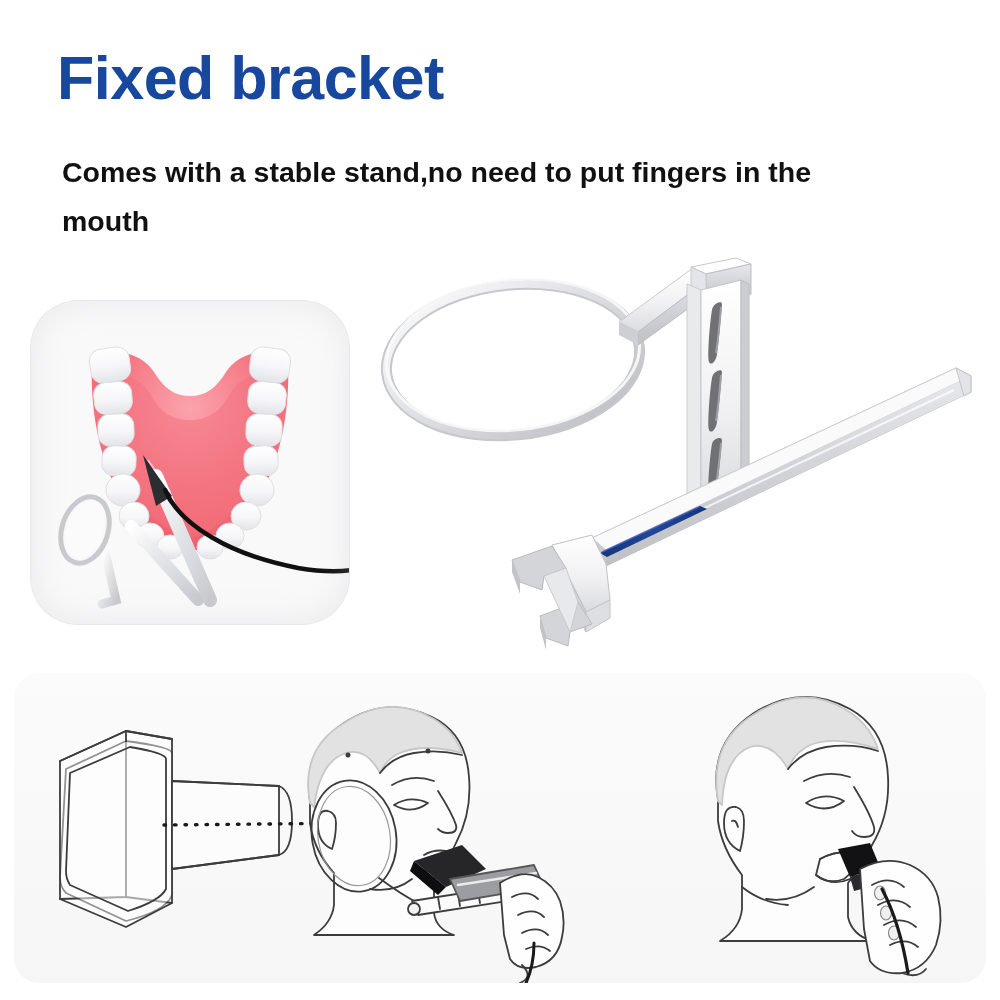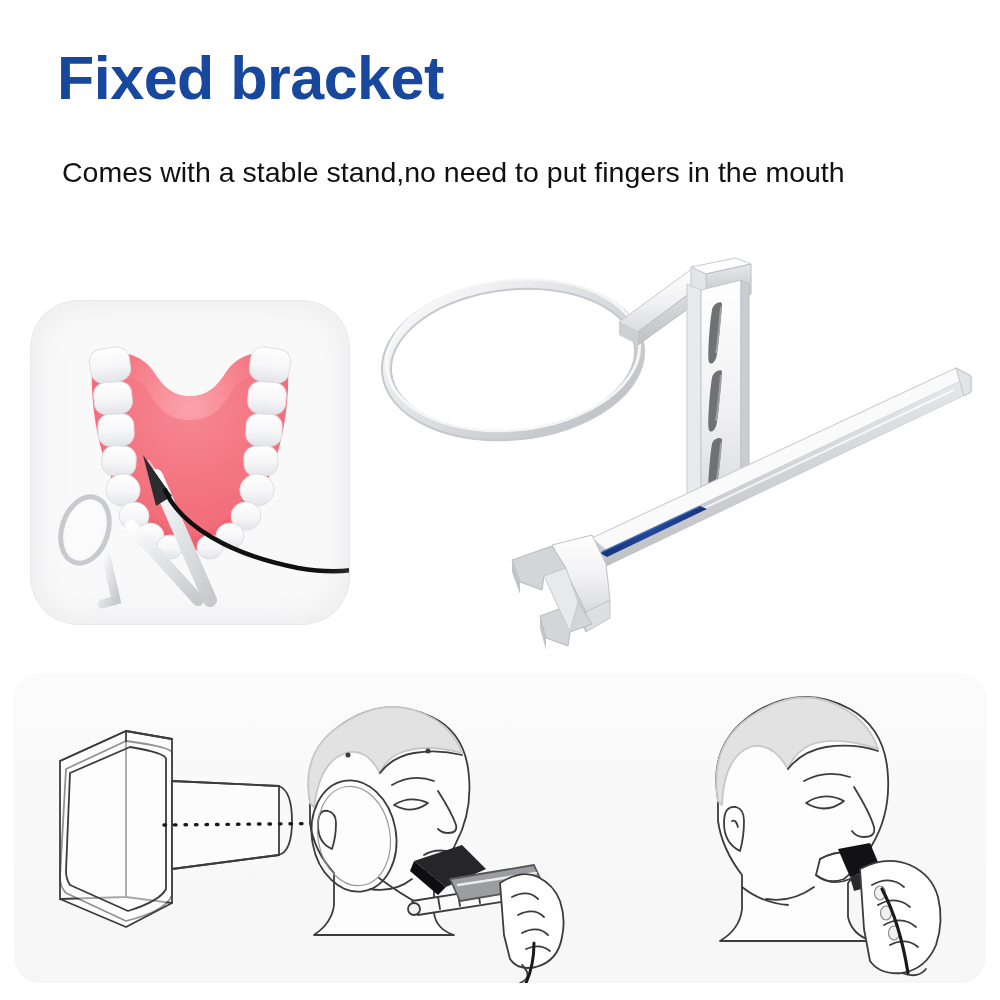--- a/index.html
+++ b/index.html
@@ -2,21 +2,21 @@
 <html><head>
 <meta charset="utf-8">
 <style>
   html,body{margin:0;padding:0;background:#ffffff;}
   body{width:1000px;height:1000px;overflow:hidden;font-family:"Liberation Sans","DejaVu Sans",sans-serif;}
   #page{position:relative;width:1000px;height:1000px;background:#ffffff;}
 
   
   #header{position:absolute;left:0;top:0;width:874px;height:265px;}
   #title{position:absolute;left:57px;top:48px;font-size:61px;font-weight:bold;letter-spacing:-0.5px;line-height:1;color:#17489E;white-space:nowrap;}
-  #subtitle{position:absolute;left:62px;top:148px;width:830px;font-size:28.5px;font-weight:400;line-height:1.72;color:#111111;}
+  #subtitle{position:absolute;left:62px;top:148px;width:830px;font-size:28.5px;font-weight:700;line-height:1.72;color:#111111;}
 
   
   #dental-card{position:absolute;left:30px;top:300px;width:320px;height:325px;border-radius:48px;
     background:
       radial-gradient(120% 100% at 22% 14%, #ffffff 0%, #fbfbfc 45%, #f3f3f5 100%);
     overflow:hidden;}
   #dental-card .softshadow{position:absolute;inset:0;border-radius:48px;box-shadow:inset 0 0 34px rgba(195,195,200,.30);}
 
   
   #bracket{position:absolute;left:370px;top:250px;width:620px;height:400px;}

